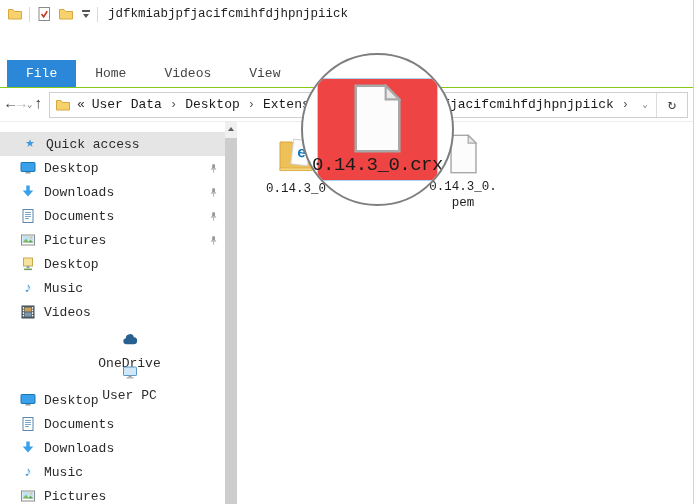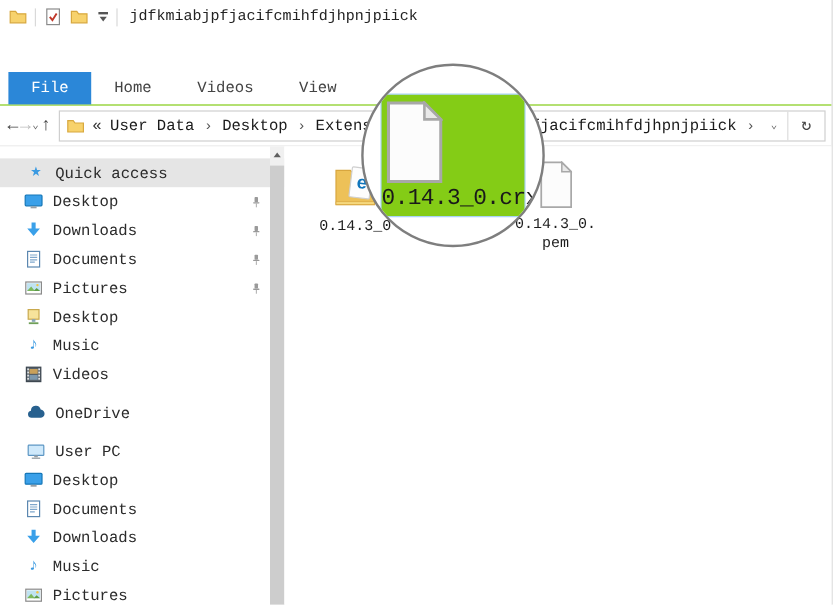--- a/index.html
+++ b/index.html
@@ -34,21 +34,21 @@
   .crumb-sep { color:#555; padding:0 5px; font-size:12px; }
   .addr-chevron { width:22px; text-align:center; font-size:9px; color:#666; }
   .addr-sep { width:1px; height:24px; background:#dcdcdc; }
   .refresh-btn { width:30px; text-align:center; font-size:14px; color:#444; }
   
   .body { display:flex; height:414px; }
   .sidebar { position:relative; width:237px; padding-top:10px; flex:0 0 auto; }
   .nav-row { height:24px; display:flex; align-items:center; gap:8px; padding-left:22px; cursor:default; }
   .nav-row.lvl1 { padding-left:20px; }
   .nav-row.selected { background:#e5e5e5; }
-  .nav-row.gap { margin-top:8px; }
+  .nav-row.gap { margin-top:8px;flex-direction:column; }
   .nav-label { color:#2b2b2b; }
   .icon16 { width:16px; height:16px; flex:0 0 auto; }
   .gicon { width:16px; text-align:center; flex:0 0 auto; font-size:14px; line-height:16px; }
   .gicon.star { color:#3b9ae1; font-size:15px; }
   .gicon.note { color:#3b9ae1; font-weight:bold; }
   .pin { margin-left:auto; margin-right:18px; width:11px; height:11px; flex:0 0 auto; }
   
   .sbar { position:absolute; top:0; right:0; width:12px; height:414px; background:#f0f0f0; }
   .sb-up { width:12px; height:16px; position:relative; }
   .sb-up::after { content:""; position:absolute; left:2.5px; top:5px;
@@ -58,22 +58,22 @@
   .main { position:relative; flex:1; background:#fff; }
   .fitem { position:absolute; text-align:center; }
   .fitem.folder { left:26px; top:12px; width:66px; }
   .fitem.pem { left:190px; top:12px; width:72px; }
   .flabel { margin-top:2px; font-size:12.5px; color:#1e1e1e; line-height:1.25; }
   .flabel.wrap { word-break:break-all; }
   
   .magnifier { position:absolute; left:301px; top:53px; width:153px; height:153px;
     border-radius:50%; background:#fff; border:2px solid #7e7e7e; overflow:hidden; z-index:30; }
   .mag-tile { position:absolute; left:14px; top:23px; width:121px; height:103px;
-    background:#84cc16; border:1px solid #a9d4f5; border-radius:2px;
-    display:flex; flex-direction:column; }
+    background:#ef4444; border:1px solid #a9d4f5; border-radius:2px;
+    display:flex; flex-direction:column; align-items:center; }
   .mag-tile svg { margin-top:5px; }
   .mag-label { font-size:19px; color:#1a1a1a; margin-top:1px; letter-spacing:-0.5px; }
 </style>
 </head>
 <body>
 
 <svg width="0" height="0" style="position:absolute">
   <defs>
     <symbol id="i-folder" viewBox="0 0 16 16">
       <path d="M1.5 3.5 h4.5 l1.5 2 h7 v7.5 h-13 z" fill="#f7d26c" stroke="#d8a83e" stroke-width="1"></path>

